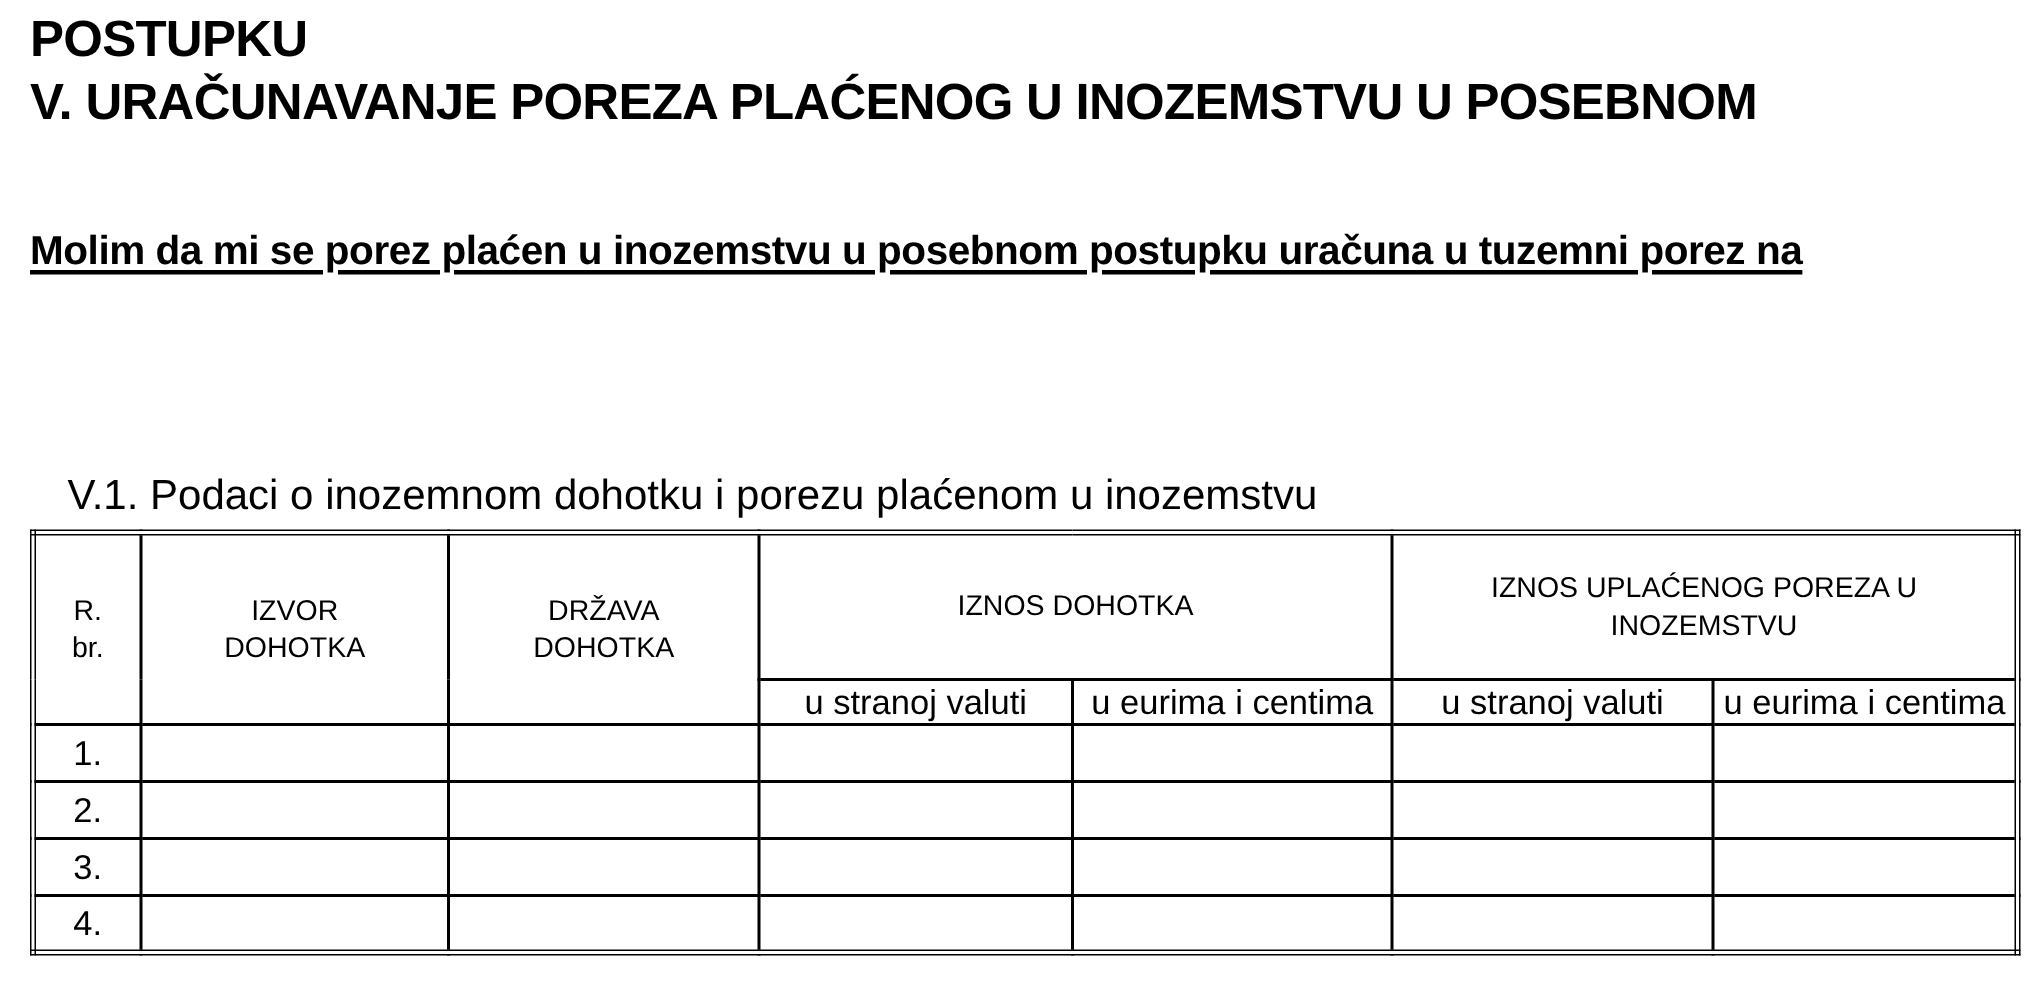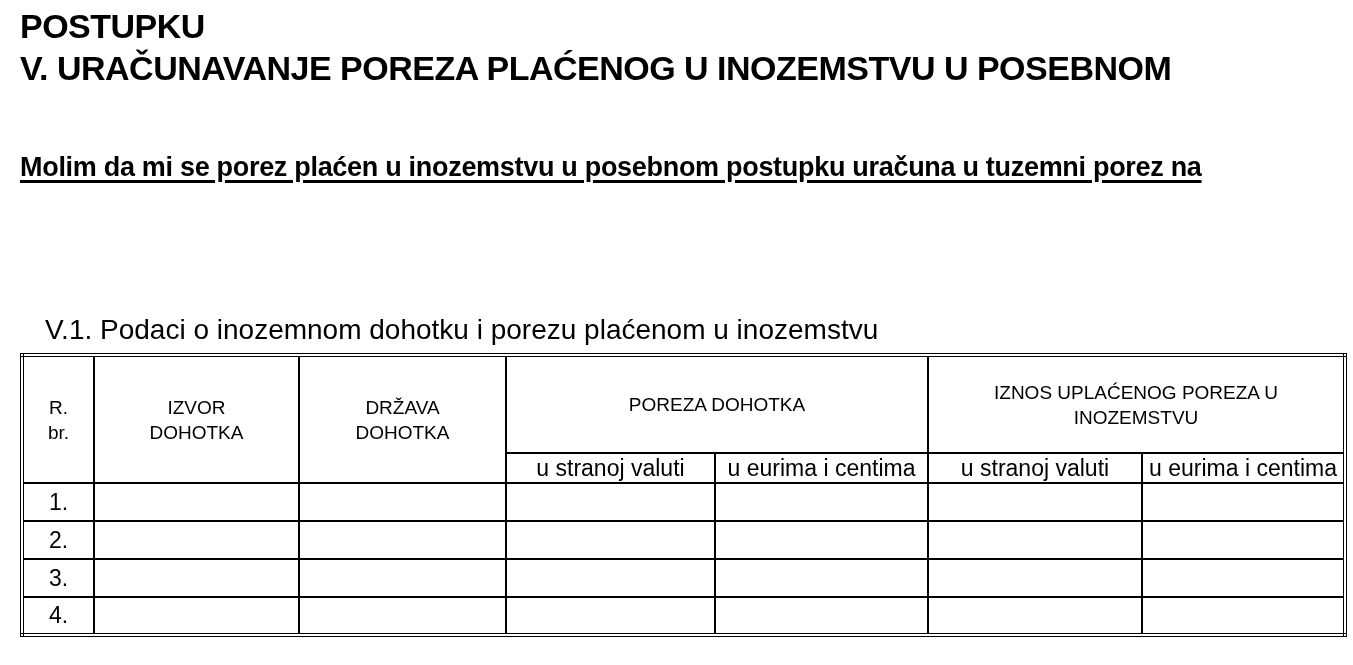--- a/index.html
+++ b/index.html
@@ -117,21 +117,21 @@
     <col style="width:203px">
   </colgroup>
   <thead>
     <tr class="head-tall">
       <th rowspan="2" class="rowspan-head">R.
 br.</th>
       <th rowspan="2" class="rowspan-head">IZVOR
 DOHOTKA</th>
       <th rowspan="2" class="rowspan-head">DRŽAVA
 DOHOTKA</th>
-      <th colspan="2" class="span-head">POREZA DOHOTKA</th>
+      <th colspan="2" class="span-head">IZNOS DOHOTKA</th>
       <th colspan="2" class="span-head">IZNOS UPLAĆENOG POREZA U
 INOZEMSTVU</th>
     </tr>
     <tr class="head-sub">
       <th>u stranoj valuti</th>
       <th>u eurima i centima</th>
       <th>u stranoj valuti</th>
       <th>u eurima i centima</th>
     </tr>
   </thead>

